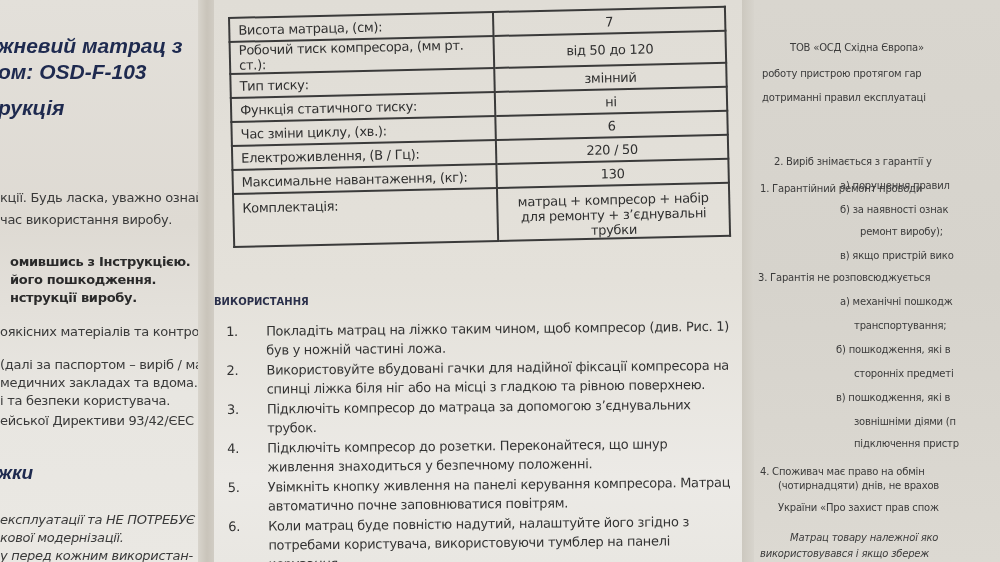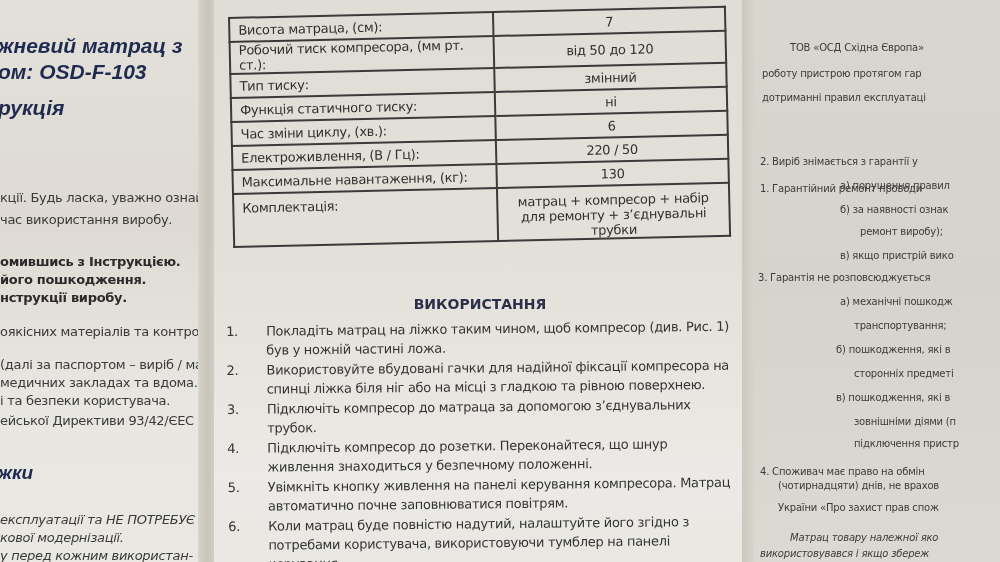--- a/index.html
+++ b/index.html
@@ -6,30 +6,30 @@
   body{width:1000px;height:562px;overflow:hidden;background:#cfcbc2;position:relative;font-family:"DejaVu Sans","Liberation Sans",sans-serif;color:#2c2c2c;}
   .panel{position:absolute;top:0;height:562px;overflow:hidden;}
   .left{left:0;width:205px;background:linear-gradient(180deg,#e3e0da 0%,#dedad3 40%,#e8e6e1 70%,#eae8e3 100%);}
   .fold-left{position:absolute;left:198px;top:0;width:18px;height:562px;background:linear-gradient(90deg,#d8d4cc,#c9c4ba 50%,#d3cfc7);}
   .center{left:214px;width:532px;background:linear-gradient(180deg,#e0ddd6 0%,#e4e1da 50%,#eceae6 85%,#e9e7e2 100%);}
   .fold-right{position:absolute;left:742px;top:0;width:14px;height:562px;background:linear-gradient(90deg,#ccc8bf,#d9d6cf);}
   .right{left:754px;width:246px;background:linear-gradient(180deg,#d9d6cf 0%,#d6d3cc 50%,#dcd9d2 100%);}
 
   .title-blue{color:#1e2a4f;font-weight:bold;font-style:italic;font-family:"Liberation Sans",sans-serif;font-size:21px;position:absolute;white-space:nowrap;}
   .ltxt{position:absolute;white-space:nowrap;font-size:13px;color:#3a3a3a;font-family:"DejaVu Sans",sans-serif;letter-spacing:-0.3px;}
-  .lbold{font-weight:bold;color:#2a2a2a;}
+  .lbold{font-weight:bold;color:#2a2a2a;padding-left:10px;}
   .litalic{font-style:italic;}
 
   table.spec{position:absolute;left:14px;top:17px;width:498px;border-collapse:collapse;transform:rotate(-1.3deg);transform-origin:left top;}
   table.spec td{border:2px solid #3a3a3a;font-size:13px;color:#2f2f2f;padding:0 8px;height:22px;font-family:"DejaVu Sans",sans-serif;letter-spacing:-0.3px;}
   table.spec td.k{width:246px;}
   table.spec td.v{text-align:center;}
   table.spec tr.tall td{height:44px;vertical-align:top;padding-top:6px;}
 
-  .section{position:absolute;left:0;width:532px;top:296px;text-align:center;font-weight:bold;font-size:14px;color:#2a2f4a;}
+  .section{position:absolute;left:0;width:532px;top:296px;text-align:left;font-weight:bold;font-size:10px;color:#2a2f4a;}
   .steps{position:absolute;left:12px;top:322px;width:510px;transform:rotate(-0.6deg);transform-origin:left top;}
   .step{display:flex;font-size:13px;color:#333;line-height:19px;letter-spacing:-0.3px;margin-bottom:1px;}
   .step .n{width:40px;flex:none;}
   .step .t{flex:1;}
 
   .rtxt{position:absolute;white-space:nowrap;font-size:10px;color:#3b3b3b;font-family:"DejaVu Sans",sans-serif;letter-spacing:-0.2px;}
 </style>
 </head>
 <body>
 
@@ -124,21 +124,21 @@
       </div>
   </div>
 </div>
 <div class="fold-right"></div>
 
 <div class="panel right">
   <div class="rtxt" style="left:36px;top:42px;">ТОВ «ОСД Східна Європа»</div>
   <div class="rtxt" style="left:8px;top:68px;">роботу пристрою протягом гар</div>
   <div class="rtxt" style="left:8px;top:92px;">дотриманні правил експлуатаці</div>
   <div class="rtxt" style="left:6px;top:150px;margin-top:33px;">1. Гарантійний ремонт проводи</div>
-  <div class="rtxt" style="left:6px;top:156px;">2. Виріб знімається з гарантії у</div>
+  <div class="rtxt" style="left:20px;top:156px;">2. Виріб знімається з гарантії у</div>
   <div class="rtxt" style="left:86px;top:180px;">а) порушення правил</div>
   <div class="rtxt" style="left:86px;top:204px;text-align:center;">б) за наявності ознак</div>
   <div class="rtxt" style="left:106px;top:226px;">ремонт виробу);</div>
   <div class="rtxt" style="left:86px;top:250px;">в) якщо пристрій вико</div>
   <div class="rtxt" style="left:4px;top:272px;">3. Гарантія не розповсюджується</div>
   <div class="rtxt" style="left:86px;top:296px;">а) механічні пошкодж</div>
   <div class="rtxt" style="left:100px;top:320px;">транспортування;</div>
   <div class="rtxt" style="left:82px;top:344px;">б) пошкодження, які в</div>
   <div class="rtxt" style="left:100px;top:368px;">сторонніх предметі</div>
   <div class="rtxt" style="left:82px;top:392px;">в) пошкодження, які в</div>

